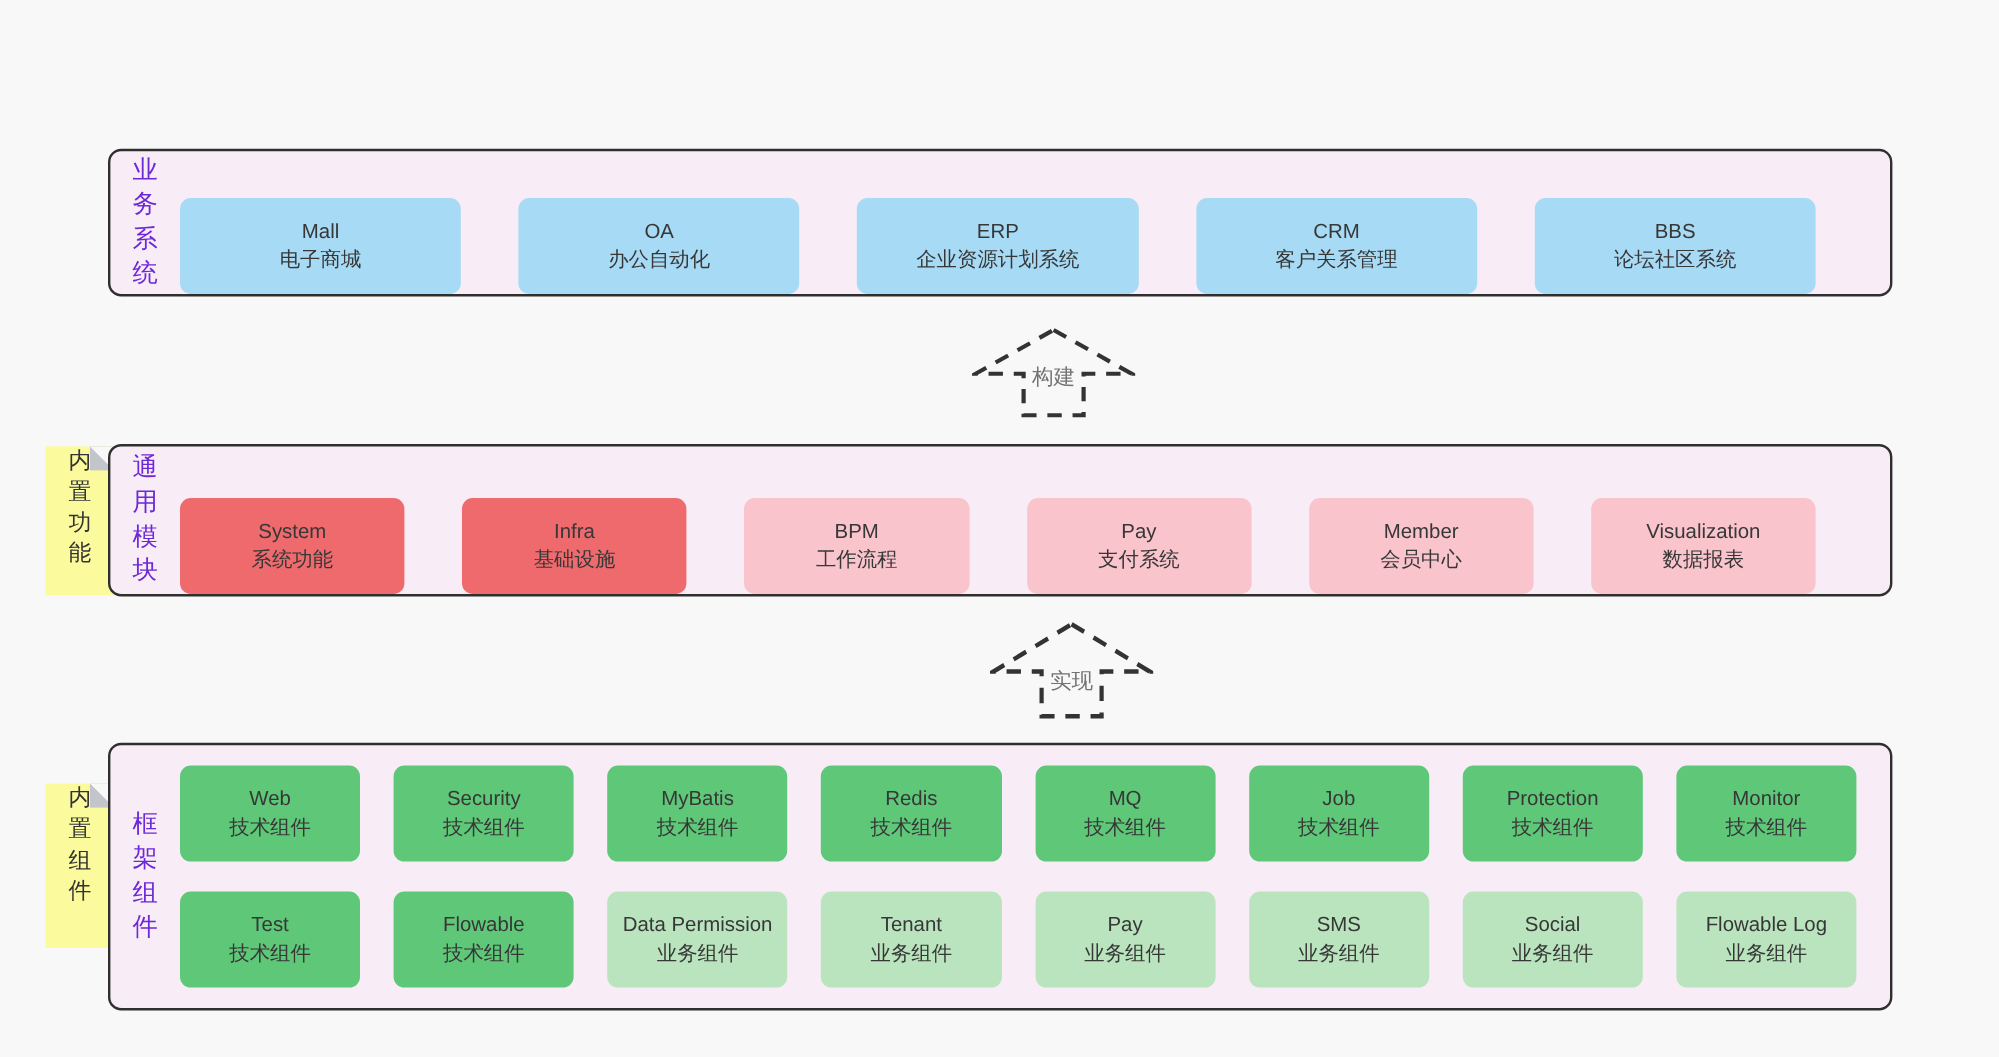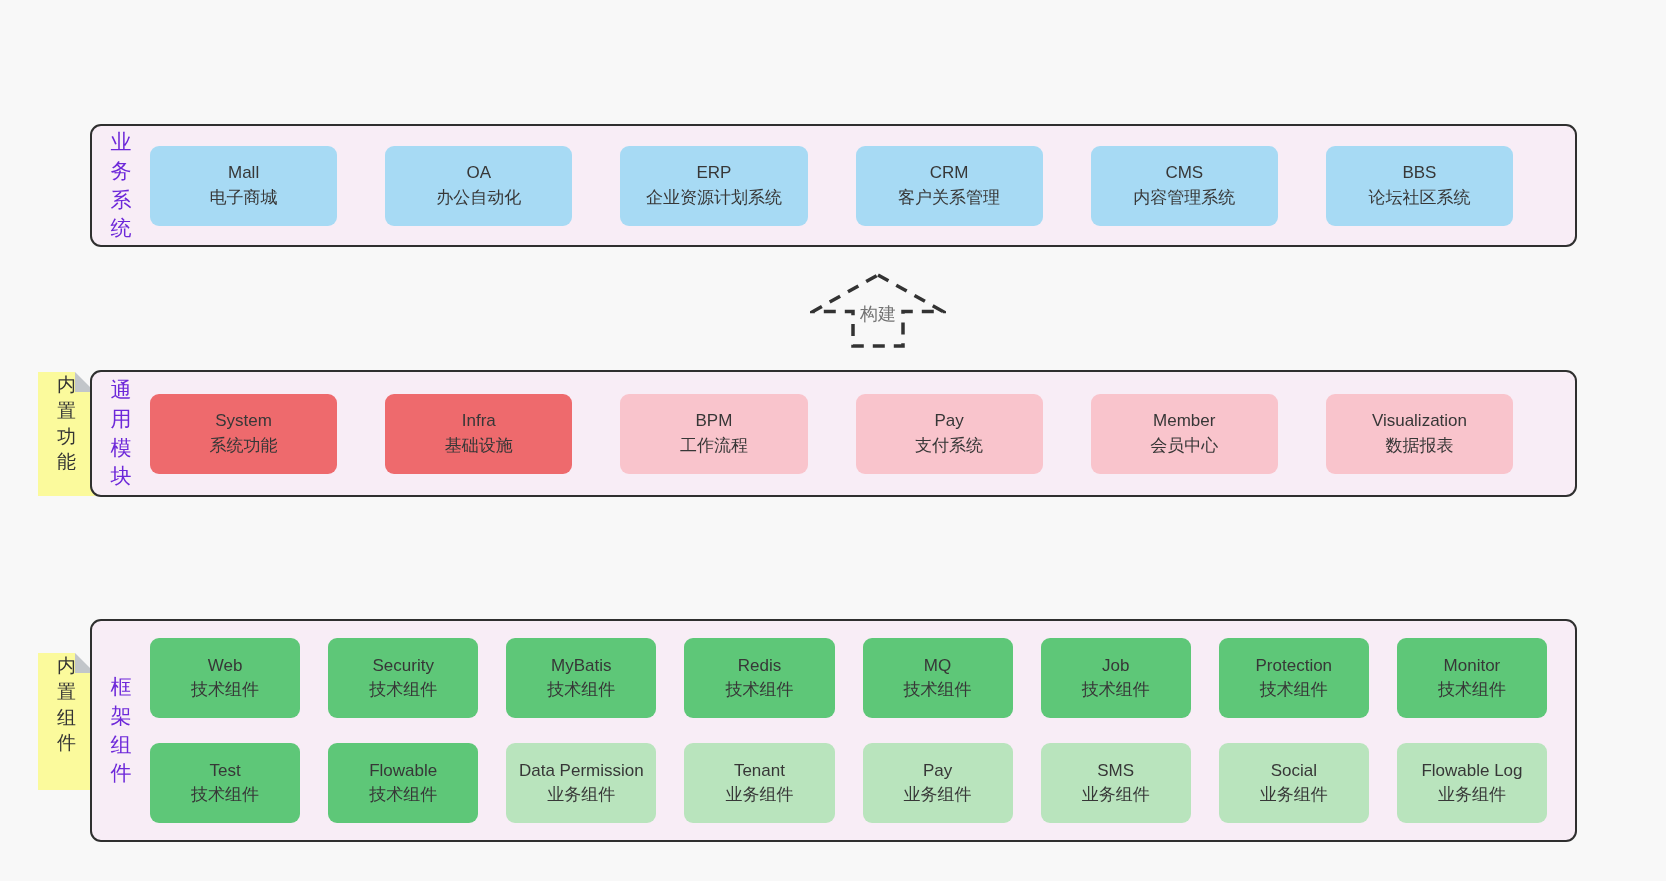--- a/index.html
+++ b/index.html
@@ -26,21 +26,21 @@
 
   .layer-label {
     width:58px; flex:0 0 58px;
     display:flex; align-items:center; justify-content:center;
     font-size:21px; color:#6d28d9;
   }
   .vstack { width:1.05em; word-break:break-all; line-height:1.36; text-align:center; }
 
   
   .boxes {
-    flex:1; display:flex; align-items:center;
+    flex:1; display:flex; align-items:flex-end;
     gap:48px; padding-right:62px;
   }
   .rows {
     flex:1; display:flex; flex-direction:column; justify-content:center;
     gap:25px; padding-right:28px;
   }
   .boxes-row { display:flex; gap:28px;justify-content:flex-end; }
 
   .box {
     flex:1 1 0; height:80px;
@@ -100,20 +100,26 @@
     <span class="vstack">内置组件</span>
   </div>
 
   <div class="arrow" id="arrow-build">
     <svg viewBox="0 0 136 78" preserveAspectRatio="none">
       <path d="M68 3 L133 40 L93 40 L93 75 L43 75 L43 40 L3 40 Z" fill="none" stroke="#333333" stroke-width="3.5" stroke-dasharray="12 9"></path>
     </svg>
     <span class="arrow-label">构建</span>
   </div>
 
+  <div class="arrow" id="arrow-implement">
+    <svg viewBox="0 0 136 78" preserveAspectRatio="none">
+      <path d="M68 3 L133 40 L93 40 L93 75 L43 75 L43 40 L3 40 Z" fill="none" stroke="#333333" stroke-width="3.5" stroke-dasharray="12 9"></path>
+    </svg>
+    <span class="arrow-label">实现</span>
+  </div>
 
   <div class="layer" id="layer-business">
     <div class="layer-label">
       <span class="vstack">业务系统</span>
     </div>
     <div class="boxes">
       <div class="box c-blue">
         <span class="bname">Mall</span>
         <span class="bdesc">电子商城</span>
       </div>
@@ -121,24 +127,20 @@
         <span class="bname">OA</span>
         <span class="bdesc">办公自动化</span>
       </div>
       <div class="box c-blue">
         <span class="bname">ERP</span>
         <span class="bdesc">企业资源计划系统</span>
       </div>
       <div class="box c-blue">
         <span class="bname">CRM</span>
         <span class="bdesc">客户关系管理</span>
-      </div>
-      <div class="box c-blue">
-        <span class="bname">CMS</span>
-        <span class="bdesc">内容管理系统</span>
       </div>
       <div class="box c-blue">
         <span class="bname">BBS</span>
         <span class="bdesc">论坛社区系统</span>
       </div>
     </div>
   </div>
 
   <div class="layer" id="layer-common">
     <div class="layer-label">

